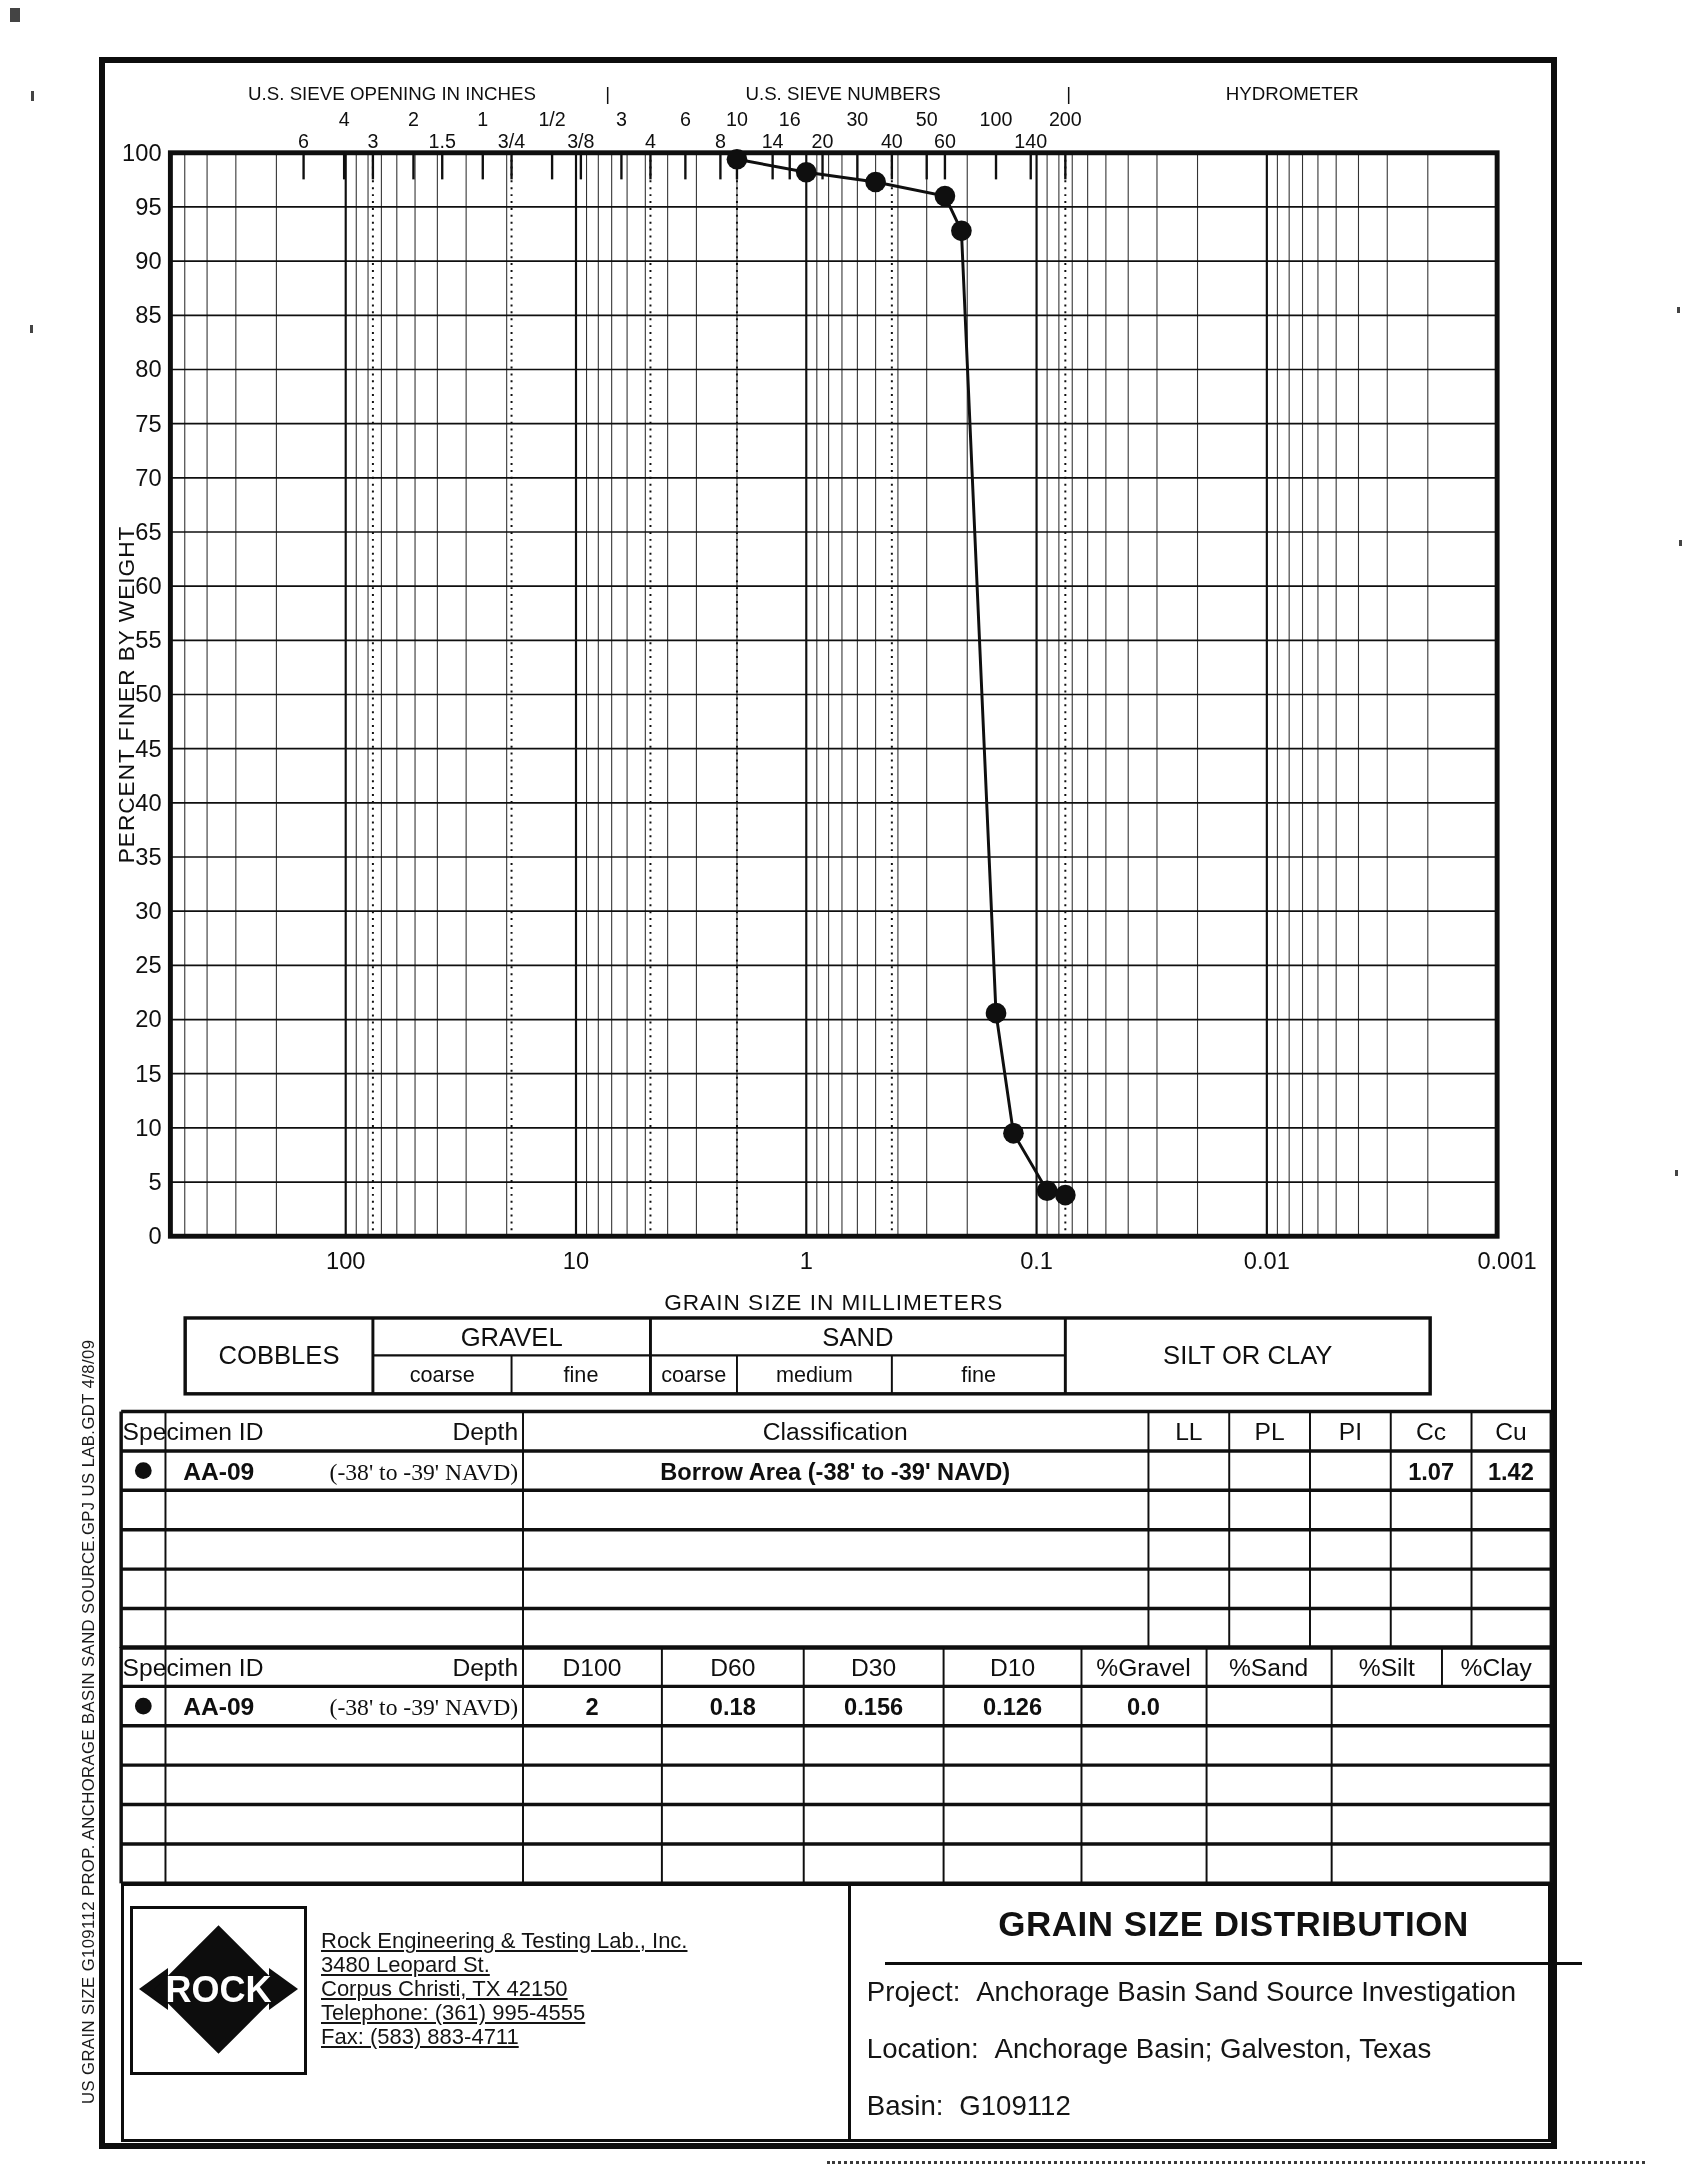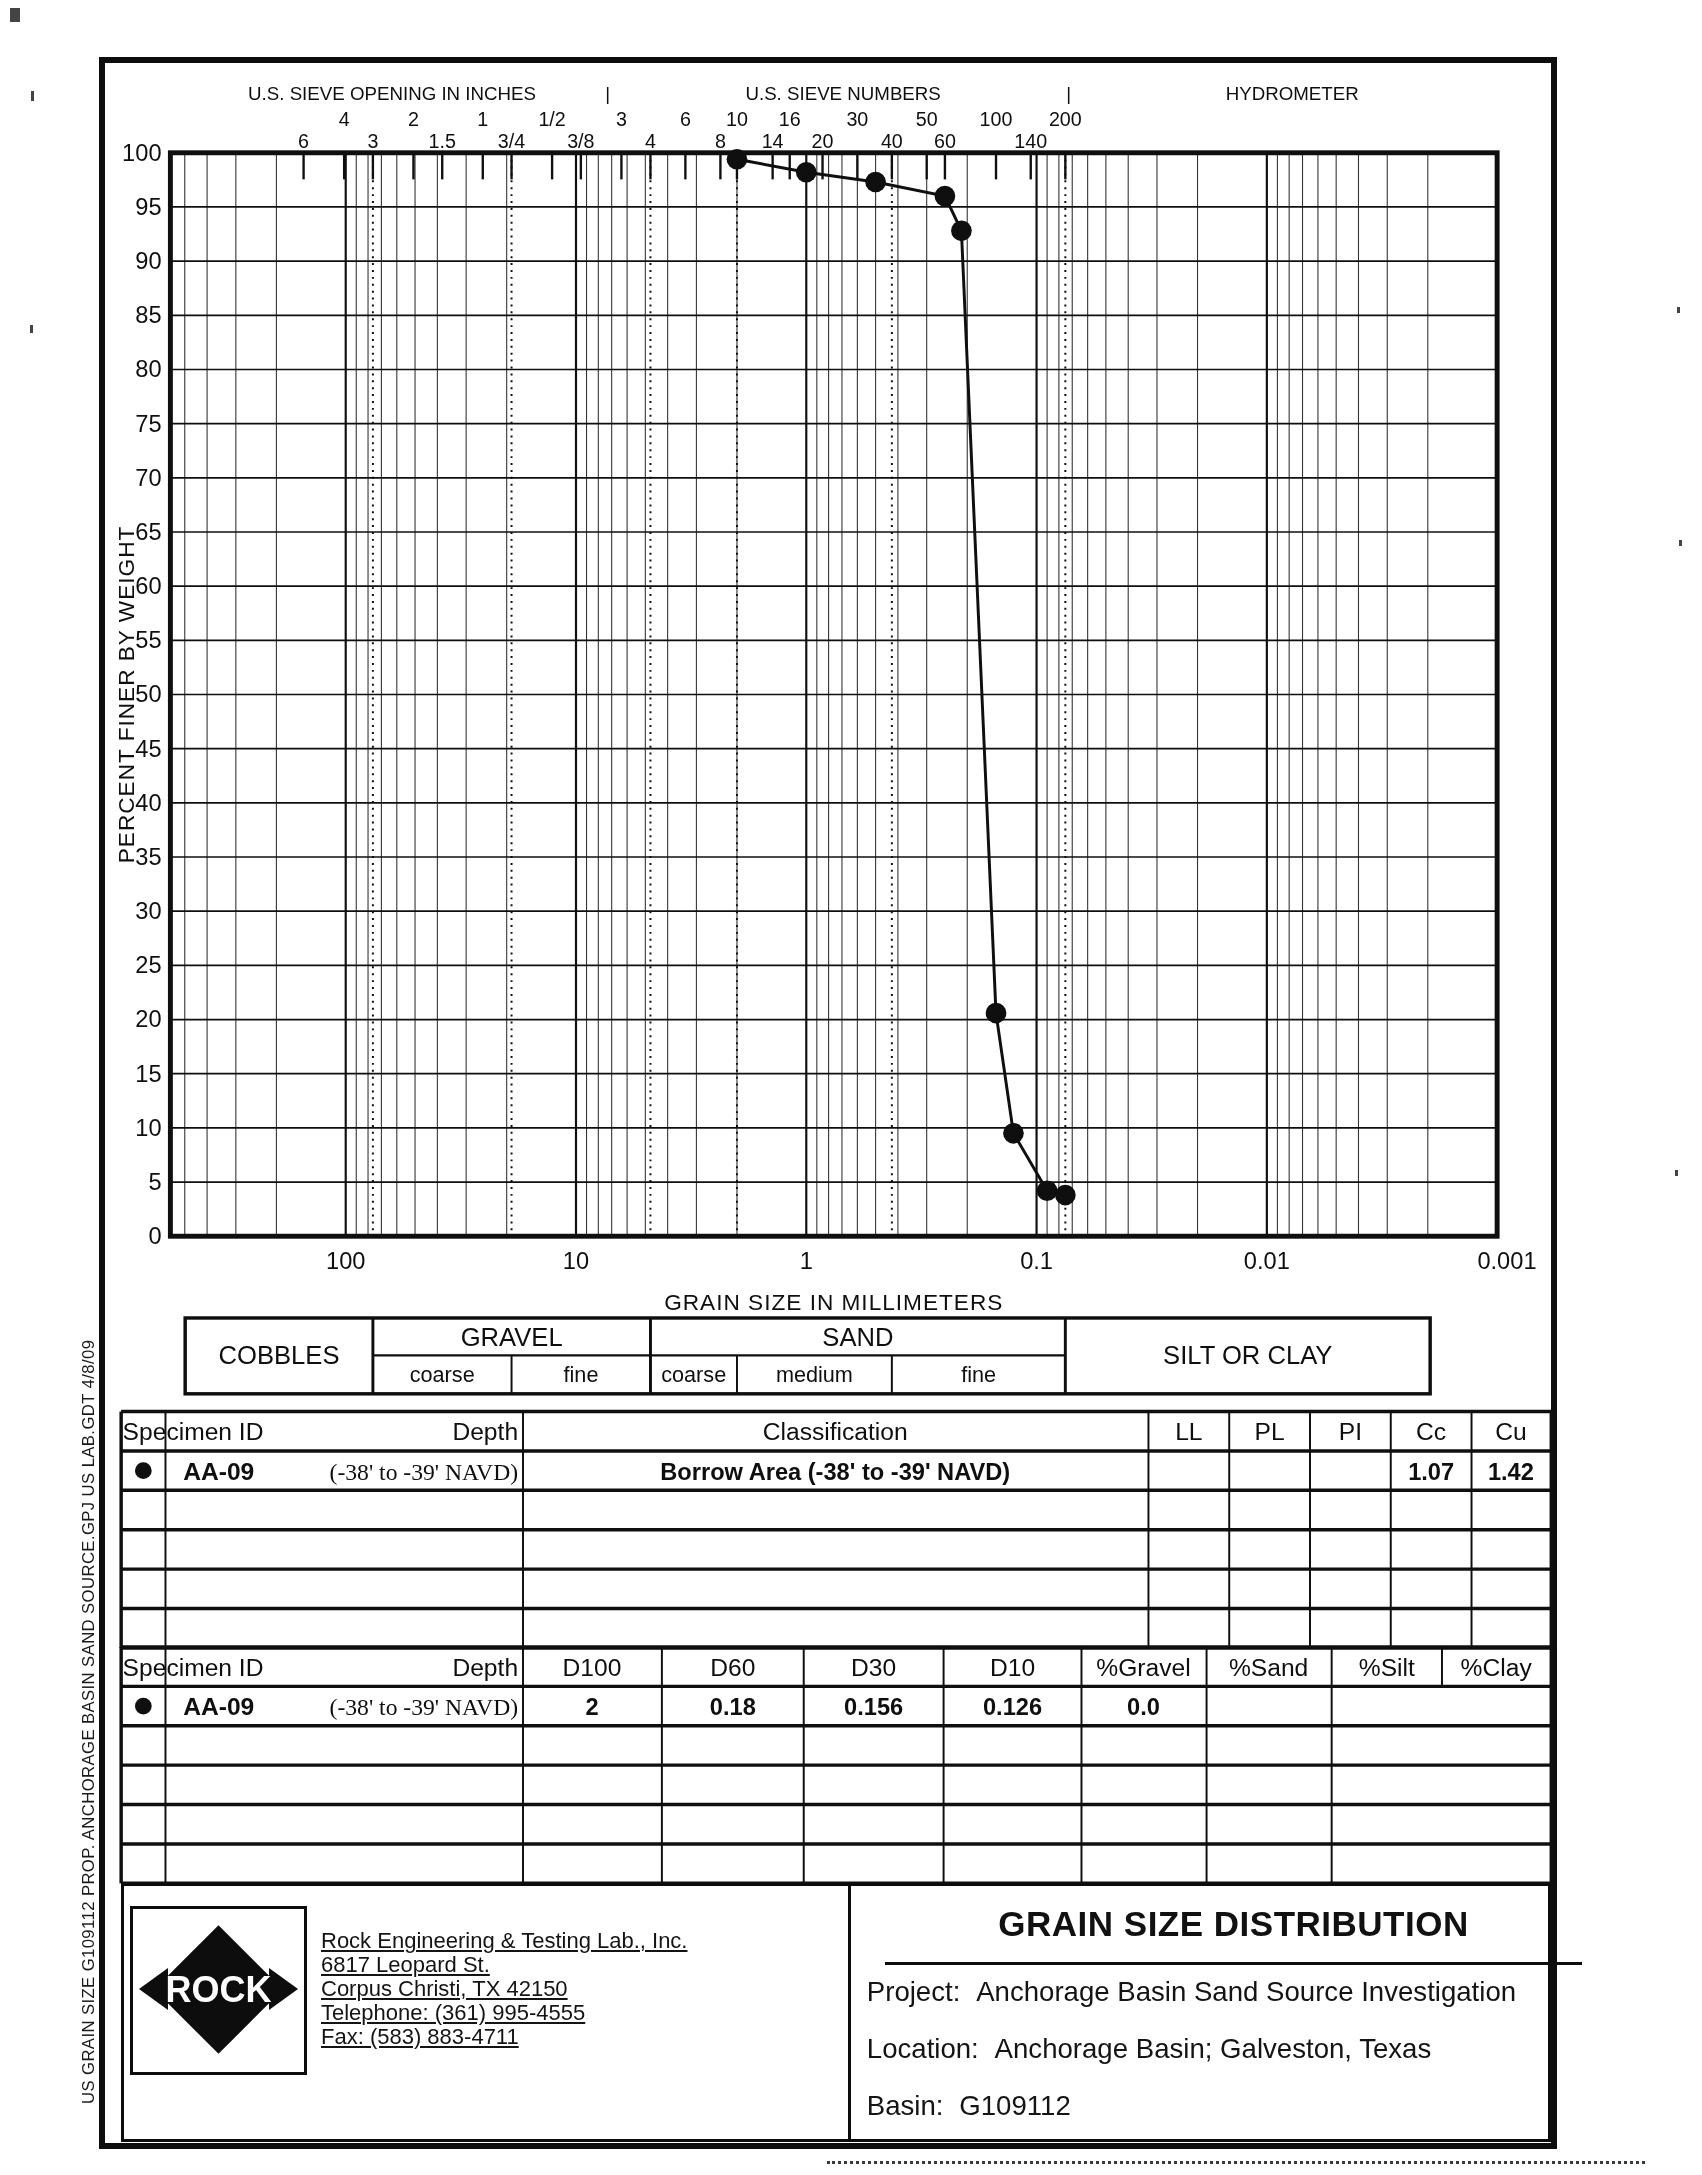--- a/index.html
+++ b/index.html
@@ -332,21 +332,21 @@
       <div class="logo-box">
         <div class="logo-art">
           <div class="logo-tri-left"></div>
           <div class="logo-diamond"></div>
           <div class="logo-tri-right"></div>
           <div class="logo-word">ROCK</div>
         </div>
       </div>
       <div class="company">
         <div>Rock Engineering &amp; Testing Lab., Inc.</div>
-        <div>6817 Leopard St.</div>
+        <div>3480 Leopard St.</div>
         <div>Corpus Christi, TX 42150</div>
         <div>Telephone:  (361) 995-4555</div>
         <div>Fax:  (583) 883-4711</div>
       </div>
     </div>
     <div class="footer-right">
       <div class="fr-title">GRAIN SIZE DISTRIBUTION</div>
       <div class="fr-row" style="top:146px;">
         <span class="lbl">Location:</span>
         <span>Anchorage Basin; Galveston, Texas</span>

